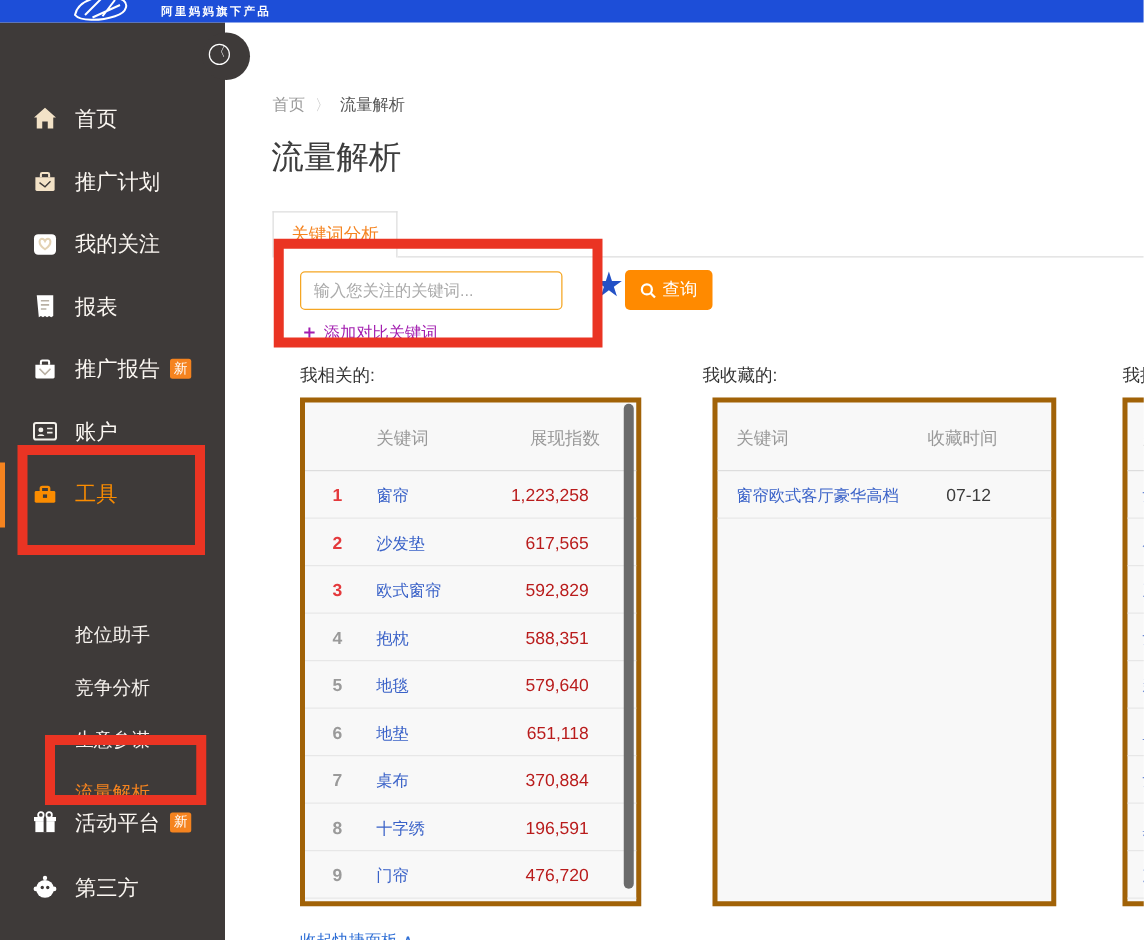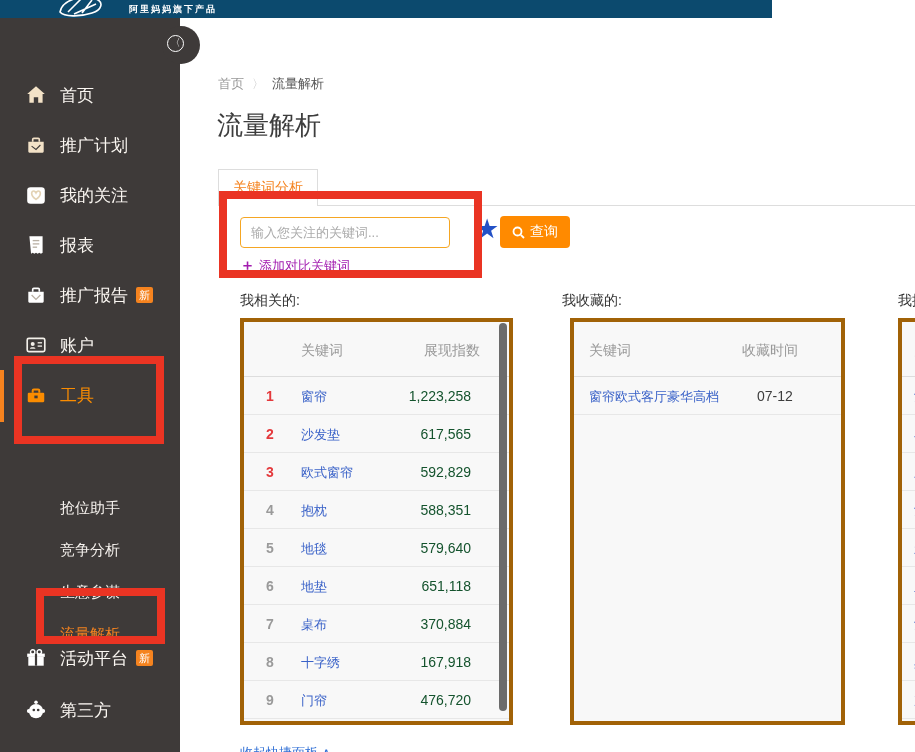--- a/index.html
+++ b/index.html
@@ -2,21 +2,21 @@
 <html><head>
 <meta charset="utf-8">
 <style>
   * { margin:0; padding:0; box-sizing:border-box; }
   html,body { width:915px; height:752px; }
   body {
     position:relative; overflow:hidden; background:#fff;
     font-family:"Liberation Sans","DejaVu Sans",sans-serif; color:#333;
   }
   
-  .topbar { position:absolute; left:0; top:0; width:772px; height:18px; background:#0c4a6e; overflow:hidden; z-index:5; }
+  .topbar { position:absolute; left:0; top:0; width:915px; height:18px; background:#1d4ed8; overflow:hidden; z-index:5; }
   .logo-sketch { position:absolute; left:52px; top:-8px; }
   .brand-text { position:absolute; left:129px; top:3px; color:#fff; font-size:9px; font-weight:bold; letter-spacing:2px; }
   
   .sidebar { position:absolute; left:0; top:18px; width:180px; height:734px; background:#3E3A39; z-index:4; }
   .collapse-bump { position:absolute; left:162px; top:8px; width:38px; height:38px; border-radius:50%; background:#3E3A39; }
   .collapse-btn { position:absolute; left:167px; top:17px; width:17px; height:17px; border:1.5px solid #fff; border-radius:50%;
                   color:#fff; font-size:10px; line-height:14px; text-align:center; cursor:pointer; }
   .menu-item { position:absolute; left:0; width:180px; height:50px; display:flex; align-items:center; cursor:pointer; }
   .menu-item .mi-icon { width:22px; height:22px; margin-left:25px; flex:none; }
   .menu-item .mi-label { margin-left:13px; font-size:17px; color:#FBF7F2; white-space:nowrap; }
@@ -54,21 +54,21 @@
   .panel-label { position:absolute; top:292px; font-size:14px; font-weight:normal; color:#333; white-space:nowrap; }
   .pl-1 { left:240px; } .pl-2 { left:562px; } .pl-3 { left:898px; }
   .kw-table { position:absolute; top:318px; height:407px; background:#f8f8f8; border:4px solid #a16207; }
   .t-1 { left:240px; width:273px; } .t-2 { left:570px; width:275px; } .t-3 { left:898px; width:275px; }
   .t-head { position:absolute; left:0; top:0; width:100%; height:55px; border-bottom:1px solid #ddd; }
   .t-head span { position:absolute; top:20px; font-size:14px; color:#999; white-space:nowrap; }
   .t-row { position:absolute; left:0; width:100%; height:38px; border-bottom:1px solid #e7e7e7; }
   .rank { position:absolute; left:18px; top:11px; width:16px; text-align:center; font-size:14px; font-weight:bold; color:#9a9a9a; }
   .rank-top { color:#E4393C; }
   .kw { position:absolute; left:57px; top:11px; font-size:13px; color:#3A62C8; text-decoration:none; cursor:pointer; white-space:nowrap; }
-  .val { position:absolute; right:38px; top:11px; font-size:14px; color:#14532d; }
+  .val { position:absolute; right:38px; top:11px; font-size:14px; color:#b91c1c; }
   .scrollbar-thumb { position:absolute; right:2px; top:1px; width:8px; height:388px; background:#6b6b6b; border-radius:4px; cursor:pointer; }
   .t-2 .kw-fav { left:15px; }
   .t-2 .fav-time { position:absolute; left:183px; top:11px; font-size:14px; color:#3c3c3c; }
   .t-3 .kw { left:12px; }
   .collapse-panel { position:absolute; left:240px; top:744px; font-size:13px; color:#2E6ED5; cursor:pointer; white-space:nowrap; }
 </style>
 </head>
 <body>
 
 <div class="topbar">
@@ -247,21 +247,21 @@
       <span class="val">651,118</span>
     </div>
   <div class="t-row" style="top:283px">
       <span class="rank">7</span>
       <a class="kw">桌布</a>
       <span class="val">370,884</span>
     </div>
   <div class="t-row" style="top:321px">
       <span class="rank">8</span>
       <a class="kw">十字绣</a>
-      <span class="val">167,918</span>
+      <span class="val">196,591</span>
     </div>
   <div class="t-row" style="top:359px">
       <span class="rank">9</span>
       <a class="kw">门帘</a>
       <span class="val">476,720</span>
     </div>
   <div class="scrollbar-thumb"></div>
 </div>
 
 <div class="panel-label pl-2">我收藏的:</div>

